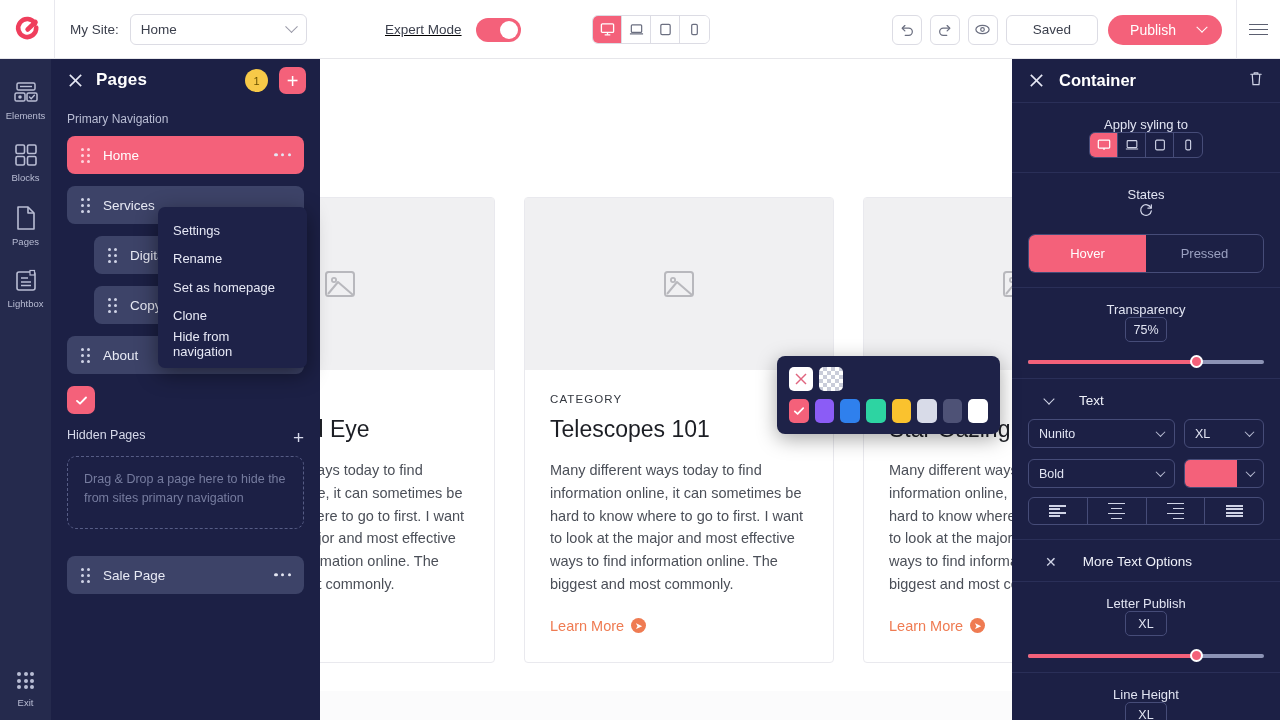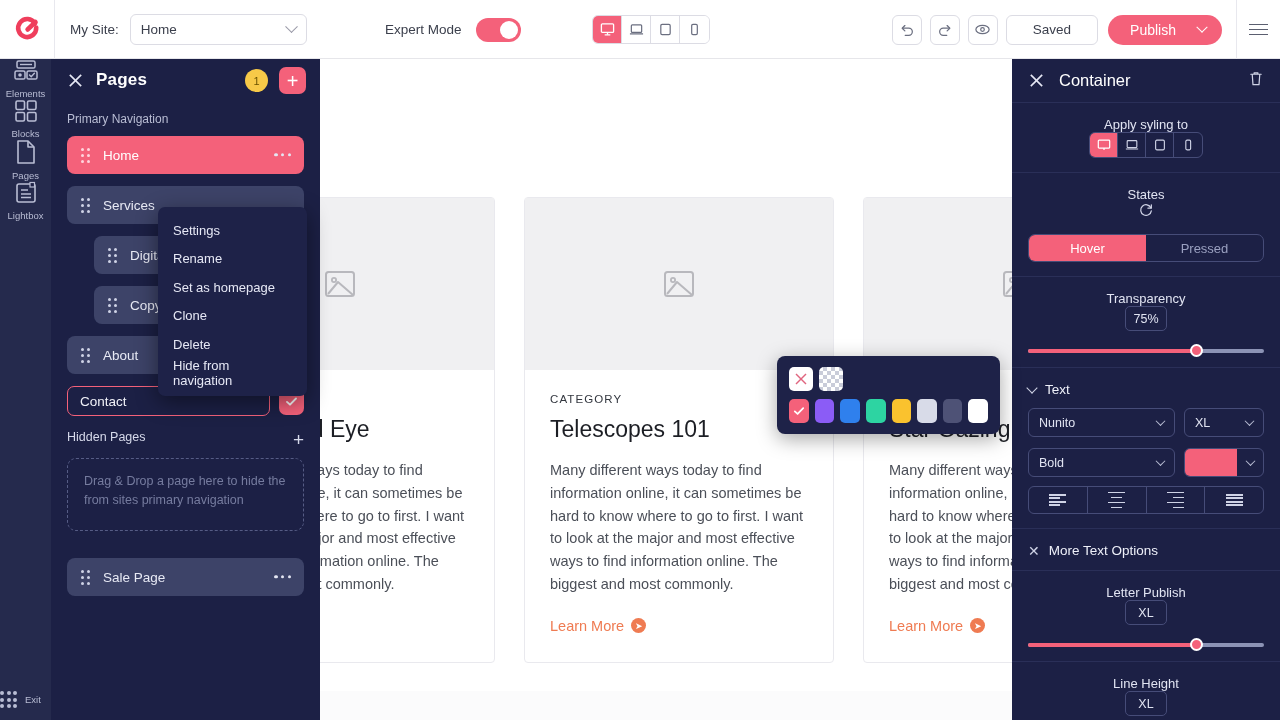--- a/index.html
+++ b/index.html
@@ -20,21 +20,21 @@
   .logo-box { width: 54px; height: 59px; display: flex; align-items: center; justify-content: center; }
   .sep-v { width: 1px; height: 59px; background: #e8e8ee; }
   .mysite-label { font-size: 13.5px; color: #3b3f4c; margin-left: 15px; }
   .site-select {
     margin-left: 11px; width: 177px; height: 31px; border: 1px solid #dcdce4;
     border-radius: 6px; display: flex; align-items: center; padding: 0 10px;
     font-size: 13.5px; color: #3b3f4c; background: #fff; justify-content: space-between;
   }
   .chev { width: 9px; height: 9px; border-right: 1.6px solid #9a9aa8; border-bottom: 1.6px solid #9a9aa8;
           transform: rotate(45deg) translate(-2px,-2px); }
-  .expert-wrap { position: absolute; left: 385px; top: 0; height: 59px; display: flex; align-items: center; gap: 14px; }
+  .expert-wrap { position: absolute; left: 385px; top: 0; height: 59px; display: flex; align-items: center; gap: 14px; text-decoration: underline; }
   .expert-label { font-size: 13.5px; color: #3b3f4c; }
   .toggle { width: 45px; height: 24px; border-radius: 12px; background: #f4617a; position: relative; }
   .toggle .knob { position: absolute; right: 3px; top: 3px; width: 18px; height: 18px; border-radius: 50%; background: #fff; }
 
   .device-group { position: absolute; left: 592px; top: 15px; display: flex;
                   border: 1px solid #dcdce4; border-radius: 6px; overflow: hidden; height: 29px; }
   .device-btn { width: 29px; height: 27px; display: flex; align-items: center; justify-content: center;
                 border-right: 1px solid #dcdce4; background: #fff; }
   .device-btn:last-child { border-right: none; }
   .device-btn.active { background: #f4617a; }
@@ -48,24 +48,24 @@
                  font-size: 14px; display: flex; align-items: center; gap: 22px; margin-right: 14px; }
   .hamburger-btn { width: 44px; height: 59px; display: flex; align-items: center; justify-content: center;
                    border-left: 1px solid #e8e8ee; }
   .hamburger span { display: block; width: 19px; height: 1.7px; background: #5b5f70; margin: 3.4px 0; }
 
   
   .rail {
     position: absolute; left: 0; top: 59px; width: 51px; height: 661px;
     background: #252a4d; z-index: 30;
   }
-  .rail-item { padding-top: 0; display: flex; flex-direction: column; align-items: center; gap: 5px; }
+  .rail-item { padding-top: 22px; display: flex; flex-direction: column; align-items: center; gap: 5px; }
   .rail-label { font-size: 9.5px; color: #b9bdd4; }
   .rail-bottom { position: absolute; bottom: 12px; left: 0; width: 51px;
-                 display: flex; flex-direction: row; align-items: center; gap: 8px; }
+                 display: flex; flex-direction: column; align-items: center; gap: 8px; }
   .dotgrid { display: grid; grid-template-columns: repeat(3, 4px); gap: 2.5px; }
   .dotgrid i { width: 4px; height: 4px; border-radius: 50%; background: #b9bdd4; display: block; }
 
   
   .pages-panel {
     position: absolute; left: 51px; top: 59px; width: 269px; height: 661px;
     background: #1c2045; z-index: 28;
   }
   .pages-head { height: 42px; display: flex; align-items: center; padding: 0 16px; gap: 12px; position: relative; }
   .pages-title { font-size: 17px; font-weight: bold; color: #fff; letter-spacing: .2px; }
@@ -137,39 +137,39 @@
   .swatch-row { display: flex; gap: 6px; }
   .sw { width: 24px; height: 24px; border-radius: 5px; display: flex; align-items: center; justify-content: center; }
   .sw-none { background: #fff; }
   .sw-trans { background:
       repeating-conic-gradient(#c9ccd9 0% 25%, #ffffff 0% 50%) 50% / 8px 8px; }
   .swatch-row2 { display: flex; gap: 6px; margin-top: 8px; }
 
   
   .rpanel { position: absolute; right: 0; top: 59px; width: 268px; height: 661px; background: #1c2045; z-index: 35; }
   .rp-head { height: 44px; display: flex; align-items: center; padding: 0 16px; gap: 14px; border-bottom: 1px solid #2a2f58; }
-  .rp-title { font-size: 16.5px; font-weight: normal; color: #fff; }
+  .rp-title { font-size: 16.5px; font-weight: bold; color: #fff; }
   .trash { margin-left: auto; }
   .rp-sec { padding: 14px 16px; border-bottom: 1px solid #2a2f58; }
   .rp-row { display: flex; align-items: center; justify-content: space-between; flex-direction: column; }
   .rp-label { font-size: 13px; color: #e1e4f2; }
   .dev-group2 { display: flex; border: 1px solid #464c78; border-radius: 6px; overflow: hidden; height: 26px; }
   .dev2 { width: 28px; display: flex; align-items: center; justify-content: center; border-right: 1px solid #464c78; }
   .dev2:last-child { border-right: none; }
   .dev2.active { background: #f4617a; }
-  .states-toggle { display: flex; height: 28px; margin-top: 12px; border: 1px solid #464c78; border-radius: 7px; overflow: hidden; }
+  .states-toggle { display: flex; height: 39px; margin-top: 12px; border: 1px solid #464c78; border-radius: 7px; overflow: hidden; }
   .st { flex: 1; display: flex; align-items: center; justify-content: center; font-size: 13px; color: #9aa0c0; }
   .st.active { background: #f4617a; color: #fff; }
   .valbox { min-width: 42px; height: 25px; border: 1px solid #464c78; border-radius: 5px; color: #e1e4f2;
             font-size: 12.5px; display: flex; align-items: center; justify-content: center; padding: 0 7px; }
   .slider { position: relative; height: 4px; margin-top: 18px; border-radius: 2px; background: #8c93b5; }
   .slider .fill { position: absolute; left: 0; top: 0; height: 4px; border-radius: 2px; background: #f4617a; }
   .slider .knob { position: absolute; top: -5px; width: 13px; height: 13px; border-radius: 50%;
                   background: #f4617a; border: 2px solid #fff; }
-  .acc-row { display: flex; align-items: center; gap: 9px; }
+  .acc-row { display: flex; align-items: center; gap: 26px; margin-left: 17px; }
   .acc-title { font-size: 13.5px; color: #eef0f9; }
   .selects { display: flex; gap: 9px; margin-top: 11px; }
   .sel { height: 29px; border: 1px solid #464c78; border-radius: 6px; display: flex; align-items: center;
          justify-content: space-between; padding: 0 10px; font-size: 12.5px; color: #e1e4f2; }
   .sel.wide { flex: 1; }
   .sel.narrow { width: 80px; }
   .colorsel { width: 80px; height: 29px; border: 1px solid #464c78; border-radius: 6px; display: flex; overflow: hidden; }
   .colorsel .swatch { flex: 1; background: #f4617a; }
   .colorsel .cs-chev { width: 26px; display: flex; align-items: center; justify-content: center; }
   .align-group { display: flex; gap: 0; margin-top: 9px; border: 1px solid #464c78; border-radius: 6px; overflow: hidden; height: 28px; }
@@ -489,21 +489,20 @@
           </span>
         <span class="page-name">About</span>
         <span class="dots3">
             <i></i>
             <i></i>
             <i></i>
           </span>
       </div>
 
       <div class="rename-row">
-        <input class="rename-input" value="Contact" placeholder="Page name" style="">
         <div class="confirm-btn">
           <svg width="15" height="15" viewBox="0 0 16 16">
             <path d="M3.2 8.4 L6.4 11.4 L12.8 4.8" fill="none" stroke="#fff" stroke-width="2" stroke-linecap="round" stroke-linejoin="round"></path>
           </svg>
         </div>
       </div>
 
       <div class="hidden-head">
         <span class="hidden-title">Hidden Pages</span>
         <span class="plus-sm">+</span>
@@ -527,21 +526,20 @@
           </span>
       </div>
     </div>
   </div>
 
   <div class="ctxmenu">
     <div class="ctx-item">Settings</div>
     <div class="ctx-item">Rename</div>
     <div class="ctx-item">Set as homepage</div>
     <div class="ctx-item">Clone</div>
-    <div class="ctx-item">Delete</div>
     <div class="ctx-item">Hide from navigation</div>
   </div>
 
   <div class="rpanel">
     <div class="rp-head">
       <svg width="17" height="17" viewBox="0 0 18 18">
         <line x1="3" y1="3" x2="15" y2="15" stroke="#e6e8f5" stroke-width="1.7"></line>
         <line x1="15" y1="3" x2="3" y2="15" stroke="#e6e8f5" stroke-width="1.7"></line>
       </svg>
       <span class="rp-title">Container</span>

